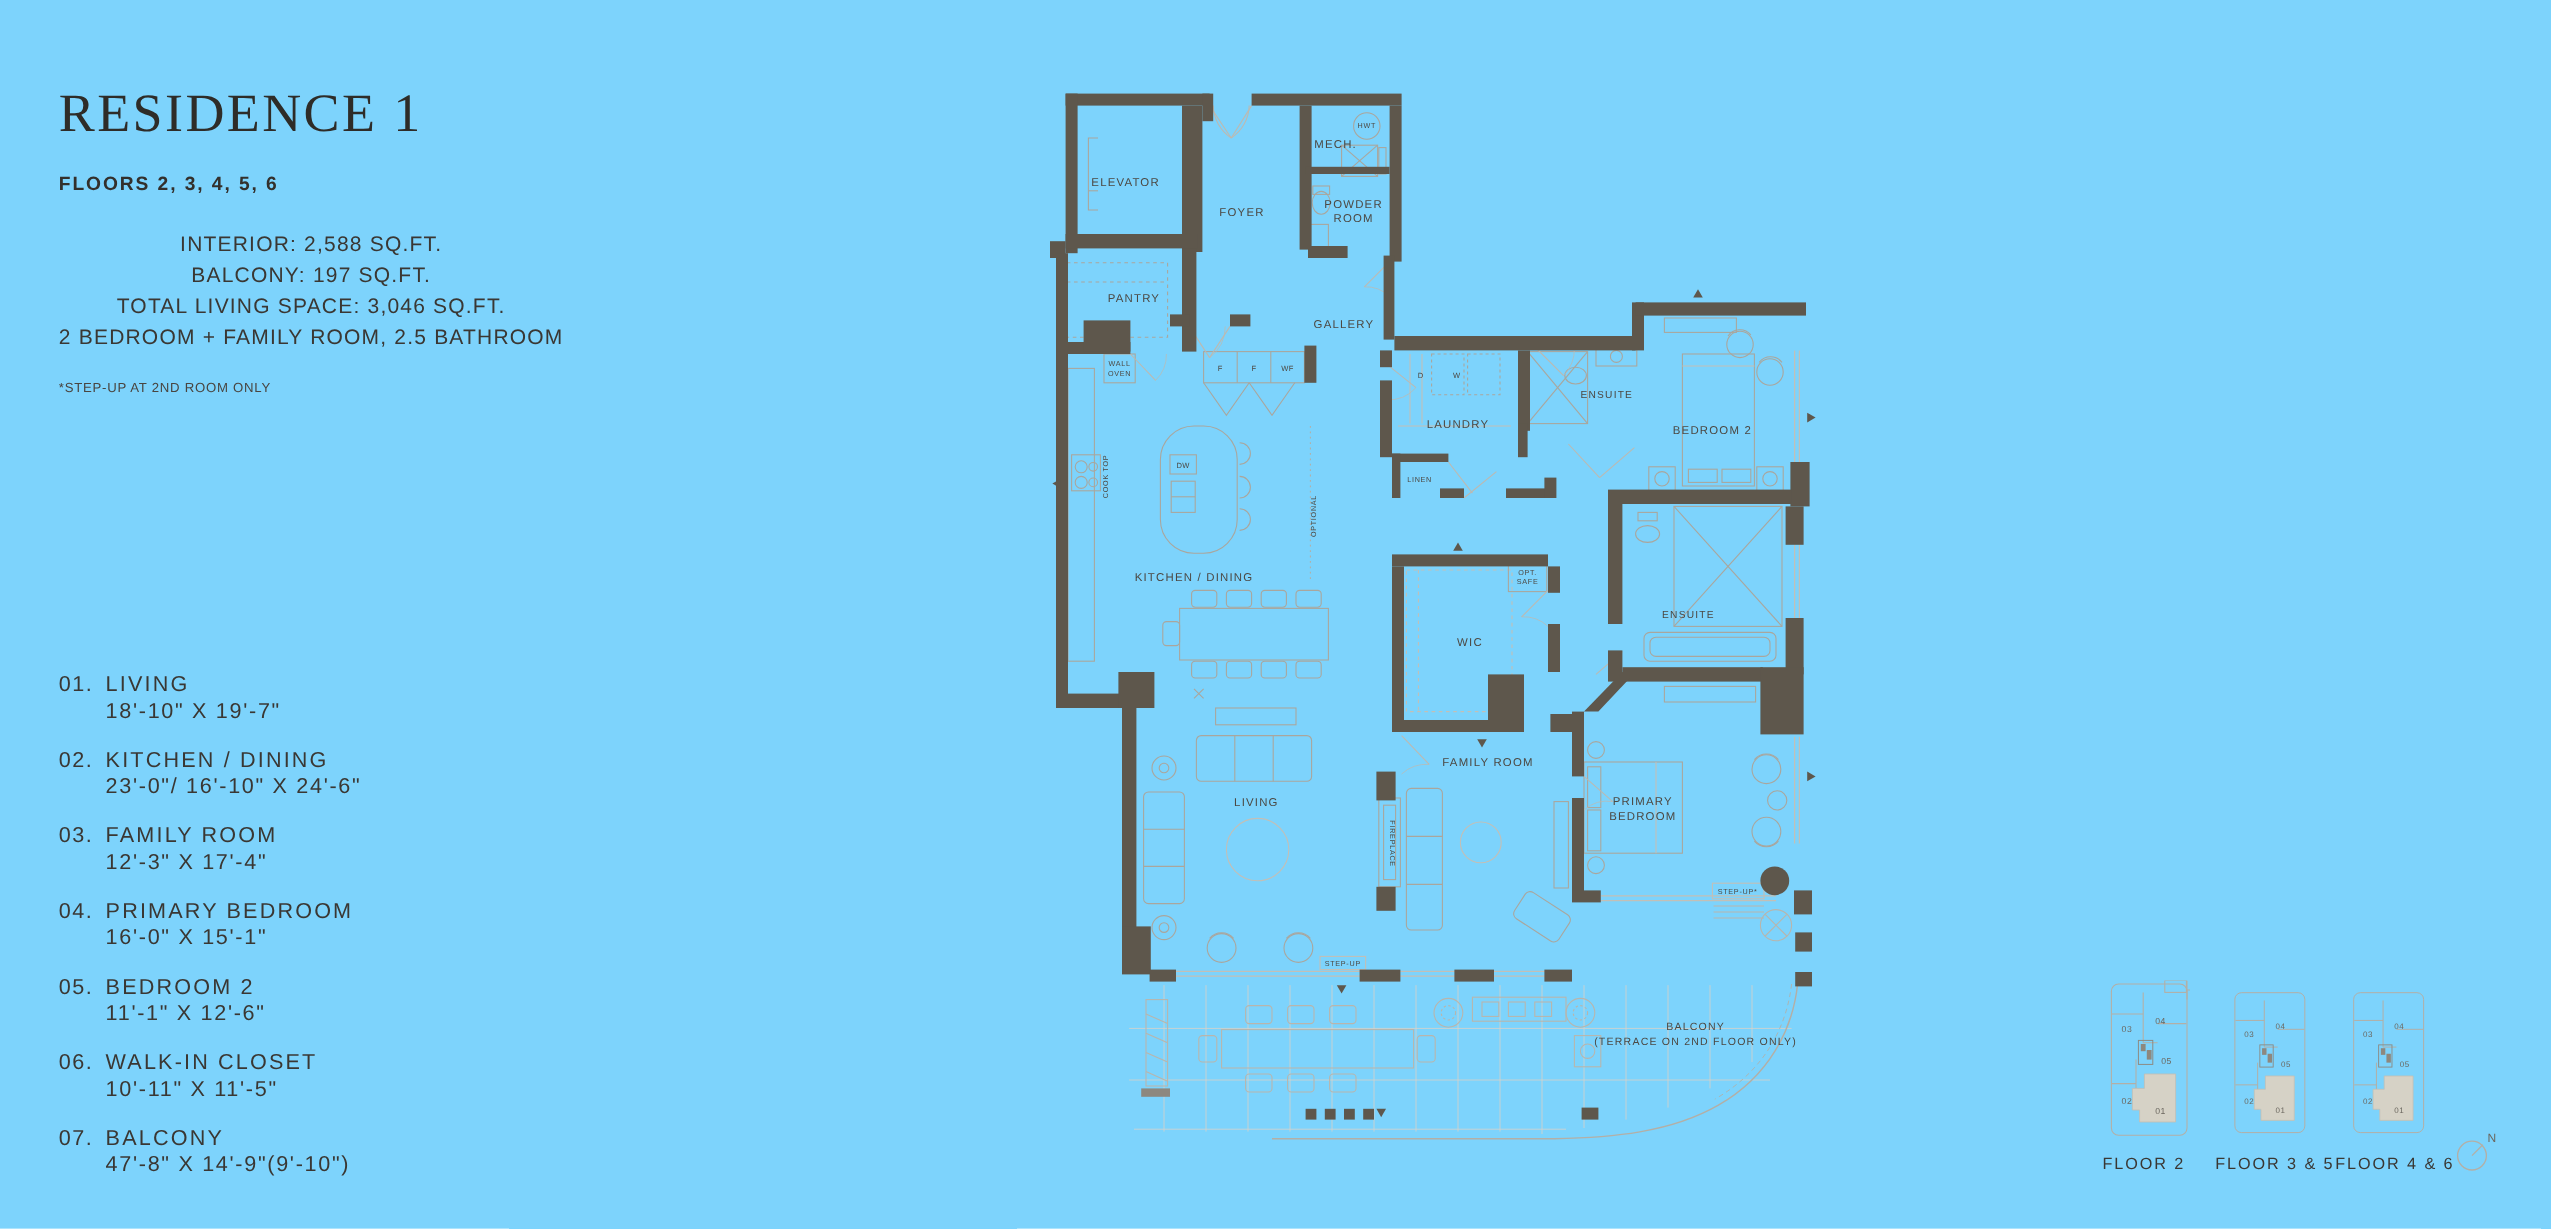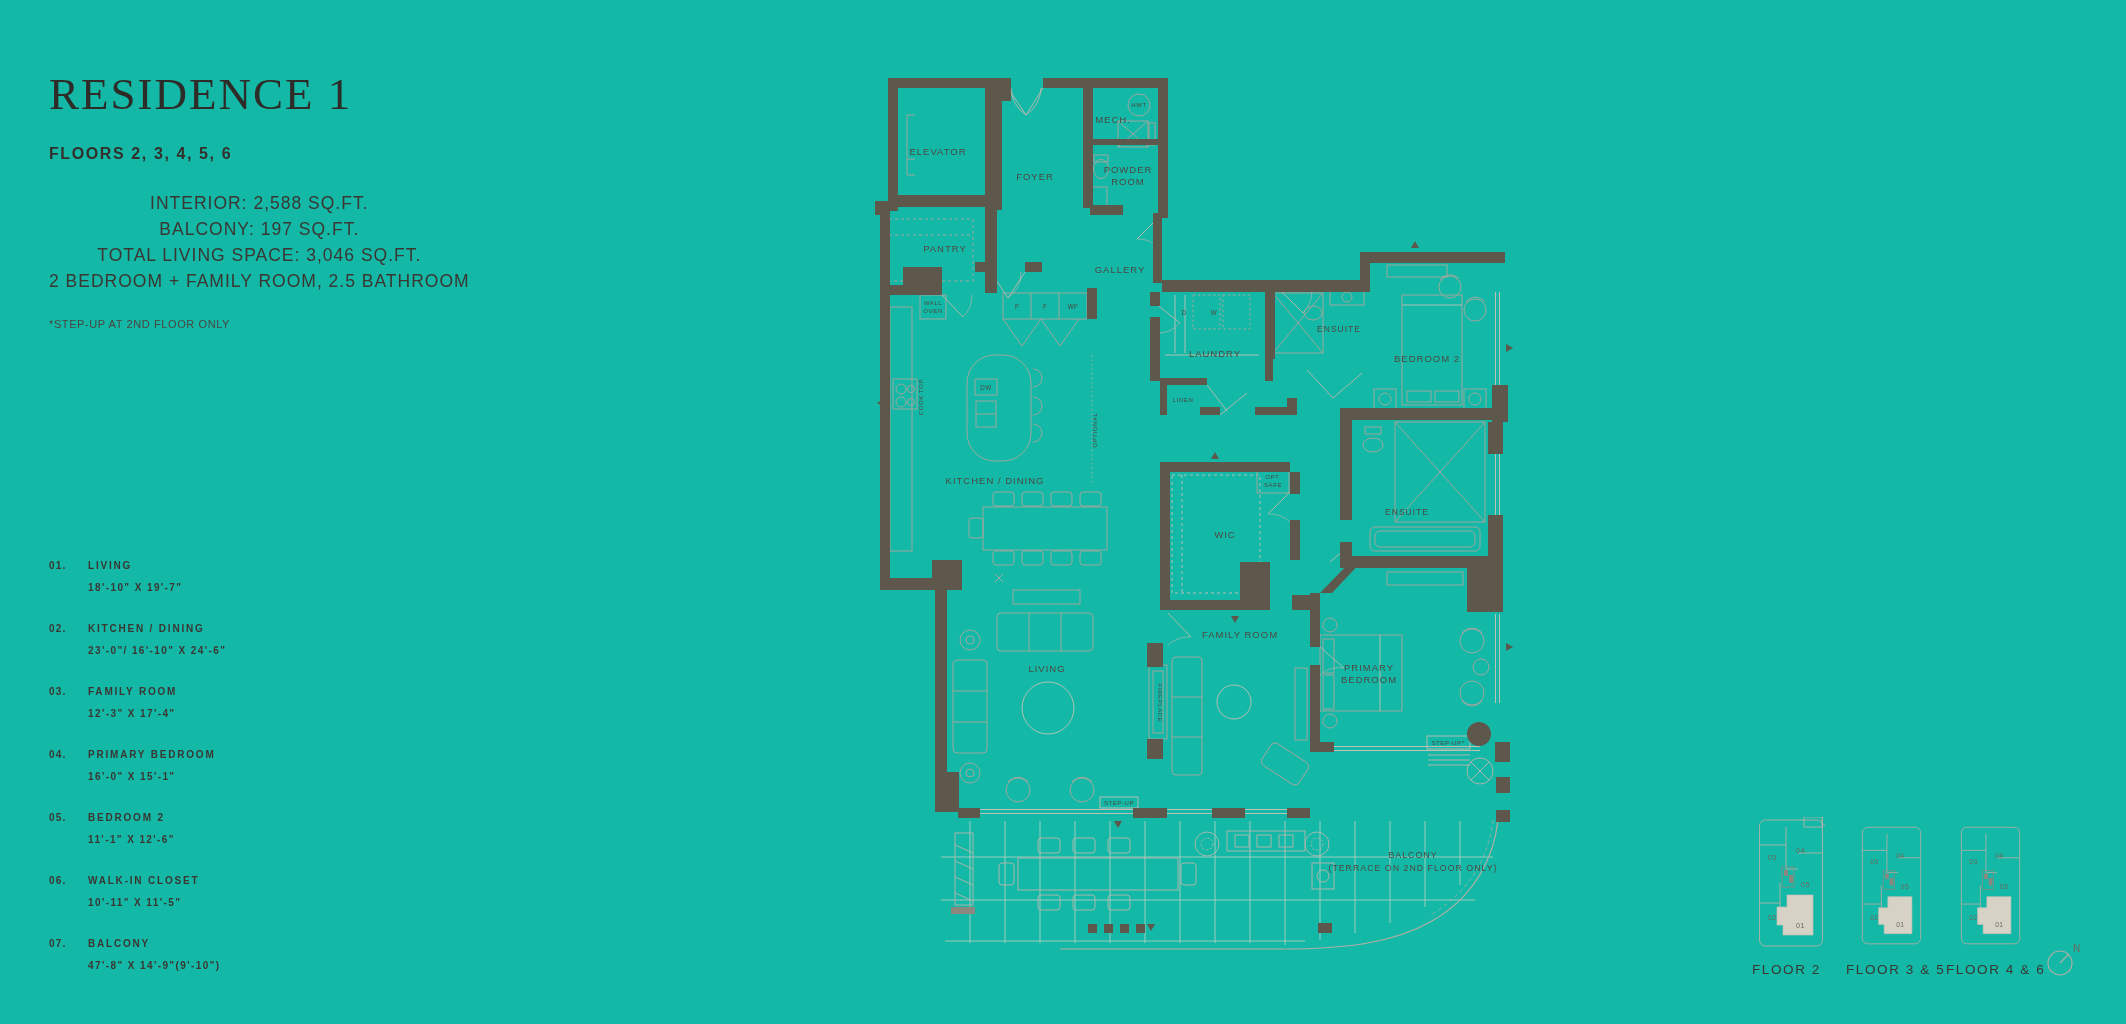--- a/index.html
+++ b/index.html
@@ -1,28 +1,28 @@
 <!DOCTYPE html>
 <html><head>
 <meta charset="utf-8">
 <style>
   html,body{margin:0;padding:0;background:#ffffff;}
-  .page{position:relative;width:2126px;height:1024px;background:#14b8a6;overflow:hidden;
+  .page{position:relative;width:2126px;height:1024px;background:#7dd3fc;overflow:hidden;
         font-family:"Liberation Sans",sans-serif;color:#37342f;}
   
   .info{position:absolute;left:49px;top:0;width:560px;height:1024px;}
   .title{position:absolute;left:0;top:38px;font-family:"Liberation Serif",serif;
          font-size:45px;font-weight:400;letter-spacing:2px;color:#2e2c28;white-space:nowrap;}
   .floors{position:absolute;left:0;top:145px;font-size:16px;font-weight:bold;
           letter-spacing:1.6px;color:#33302c;white-space:nowrap;}
   .stats{position:absolute;left:0;top:190px;font-size:17.5px;line-height:26px;
          letter-spacing:1px;color:#3a3733;white-space:nowrap;text-align:center;}
   .footnote{position:absolute;left:0;top:318px;font-size:11px;letter-spacing:0.6px;color:#494540;}
   .legend{position:absolute;left:0;top:0;width:480px;}
-  .legend-item{position:absolute;left:0;width:480px;height:60px;font-size:10px;color:#3a3733;font-weight:bold;}
+  .legend-item{position:absolute;left:0;width:480px;height:60px;font-size:18px;color:#3a3733;}
   .legend-item .num{position:absolute;left:0;top:0;letter-spacing:1.2px;}
   .legend-item .nm{position:absolute;left:39px;top:0;letter-spacing:1.8px;white-space:nowrap;}
   .legend-item .dm{position:absolute;left:39px;top:22px;letter-spacing:1.4px;white-space:nowrap;}
   
   .plan{position:absolute;left:875px;top:55px;}
   .plan text{font-family:"Liberation Sans",sans-serif;fill:#4c4842;}
   .rl{font-size:9.5px;letter-spacing:1px;}
   .sl{font-size:6.3px;letter-spacing:0.4px;fill:#5b5751;}
   .vl{font-size:6px;letter-spacing:0.6px;fill:#5b5751;}
   
@@ -38,21 +38,21 @@
 
   <header class="info">
     <h1 class="title">RESIDENCE 1</h1>
     <div class="floors">FLOORS 2, 3, 4, 5, 6</div>
     <div class="stats">
       <div>INTERIOR: 2,588 SQ.FT.</div>
       <div>BALCONY: 197 SQ.FT.</div>
       <div>TOTAL LIVING SPACE: 3,046 SQ.FT.</div>
       <div>2 BEDROOM + FAMILY ROOM, 2.5 BATHROOM</div>
     </div>
-    <div class="footnote">*STEP-UP AT 2ND FLOOR ONLY</div>
+    <div class="footnote">*STEP-UP AT 2ND ROOM ONLY</div>
 
     <div class="legend">
       <div class="legend-item" style="top:560px">
         <span class="num">01.</span>
         <span class="nm">LIVING</span>
         <span class="dm">18'-10" X 19'-7"</span>
       </div>
       <div class="legend-item" style="top:623px">
         <span class="num">02.</span>
         <span class="nm">KITCHEN / DINING</span>

